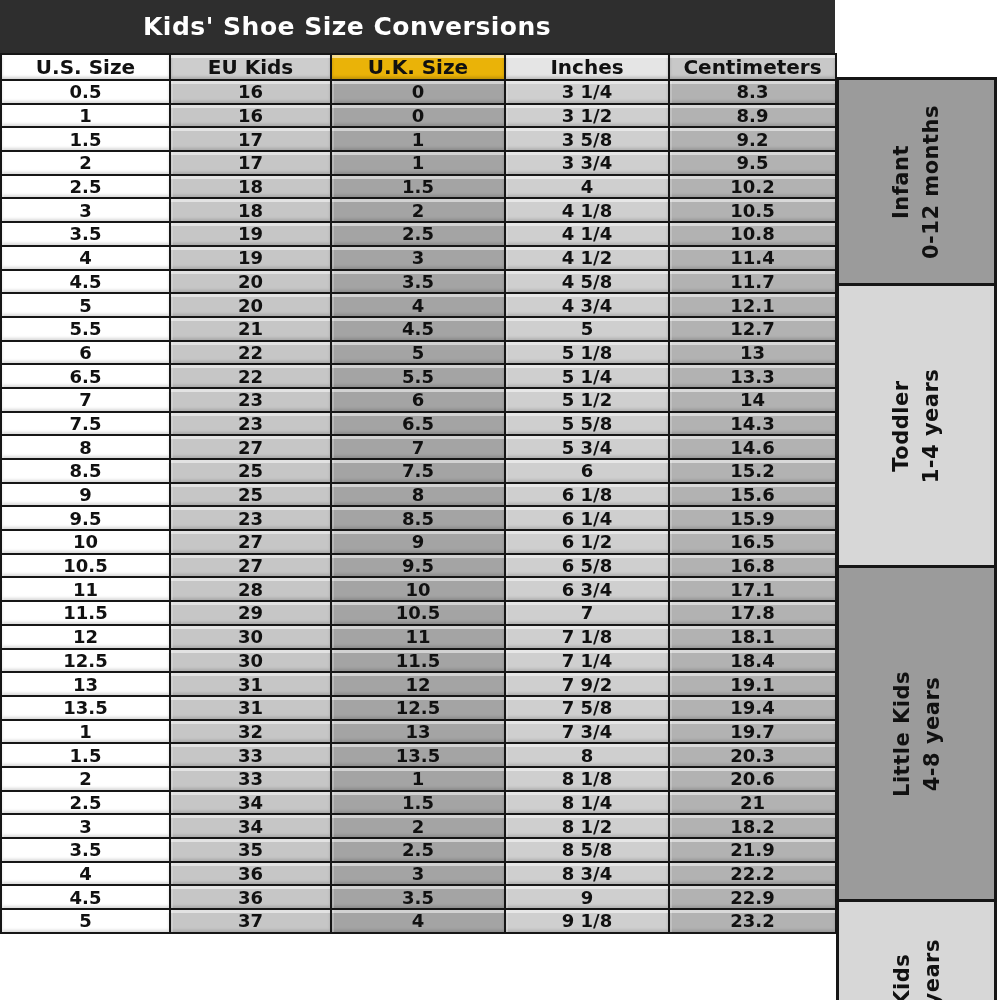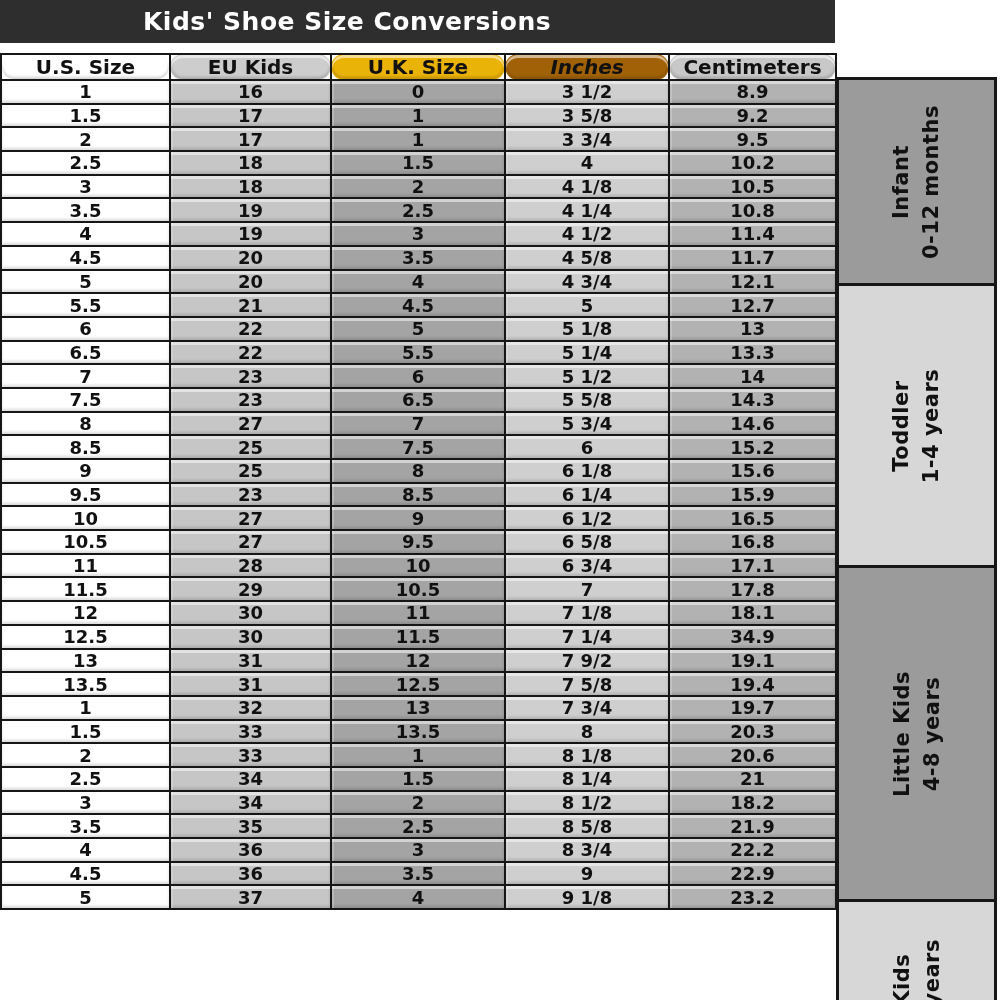--- a/index.html
+++ b/index.html
@@ -7,21 +7,21 @@
     width: 1000px; height: 1000px;
     overflow: hidden;
     background: #ffffff;
     font-family: "DejaVu Sans", sans-serif;
     position: relative;
   }
   #stage { position: absolute; inset: 0; width: 1000px; height: 1000px; overflow: hidden; }
 
   .title-bar {
     position: absolute; left: 0; top: 0;
-    width: 835px; height: 43px;
+    width: 835px; height: 53px;
     background: var(--title-bg, #2e2e2e);
     color: var(--title-fg, #ffffff);
     display: flex; align-items: center;
     padding-left: 143px; box-sizing: border-box;
     font-size: 25px; font-weight: bold; letter-spacing: 0.5px;
   }
 
   table.conv {
     position: absolute; left: 0; top: 53px;
     border-collapse: collapse; table-layout: fixed;
@@ -30,35 +30,34 @@
   }
   table.conv th, table.conv td {
     border: 2px solid var(--border, #161616);
     text-align: center; vertical-align: middle;
     padding: 0; overflow: hidden; white-space: nowrap;
     color: #111;
   }
   table.conv th {
     height: 24px; font-size: 20px;
     box-shadow: inset 0 3px 0 rgba(255,255,255,0.55), inset 0 -2px 3px rgba(0,0,0,0.18);
-    border-radius: 13px;
   }
   table.conv td {
     height: 21.7px; font-size: 18px; line-height: 21px;
     box-shadow: inset 0 3px 0 rgba(255,255,255,0.5), inset 2px 0 0 rgba(255,255,255,0.25), inset 0 -2px 3px rgba(0,0,0,0.15);
   }
   .c0 { background: var(--col-us, #ffffff); }
   .c1 { background: var(--col-eu, #c6c6c6); }
   .c2 { background: var(--col-uk, #a4a4a4); }
   .c3 { background: var(--col-in, #cfcfcf); }
   .c4 { background: var(--col-cm, #b2b2b2); }
   th.c0 { background: var(--col-us, #ffffff); }
   th.c1 { background: #cdcdcd; }
   th.c2 { background: #eab308; }
-  th.c3 { background: #a16207; font-style: italic; }
+  th.c3 { background: #e5e5e5; }
   th.c4 { background: #c8c8c8; }
 
   .age-box {
     position: absolute; left: 836px; width: 161px;
     box-sizing: border-box;
     border: 3px solid var(--border, #161616);
     display: flex; align-items: center; justify-content: center;
     overflow: visible;
   }
   .age-box.dark  { background: var(--group-dark, #9b9b9b); }
@@ -91,20 +90,27 @@
       <tr id="header-row">
           <th class="c0">U.S. Size</th>
           <th class="c1">EU Kids</th>
           <th class="c2">U.K. Size</th>
           <th class="c3">Inches</th>
           <th class="c4">Centimeters</th>
         </tr>
     </thead>
     <tbody id="table-body">
         <tr>
+          <td class="c0">0.5</td>
+          <td class="c1">16</td>
+          <td class="c2">0</td>
+          <td class="c3">3 1/4</td>
+          <td class="c4">8.3</td>
+        </tr>
+        <tr>
           <td class="c0">1</td>
           <td class="c1">16</td>
           <td class="c2">0</td>
           <td class="c3">3 1/2</td>
           <td class="c4">8.9</td>
         </tr>
         <tr>
           <td class="c0">1.5</td>
           <td class="c1">17</td>
           <td class="c2">1</td>
@@ -256,21 +262,21 @@
           <td class="c1">30</td>
           <td class="c2">11</td>
           <td class="c3">7 1/8</td>
           <td class="c4">18.1</td>
         </tr>
         <tr>
           <td class="c0">12.5</td>
           <td class="c1">30</td>
           <td class="c2">11.5</td>
           <td class="c3">7 1/4</td>
-          <td class="c4">34.9</td>
+          <td class="c4">18.4</td>
         </tr>
         <tr>
           <td class="c0">13</td>
           <td class="c1">31</td>
           <td class="c2">12</td>
           <td class="c3">7 9/2</td>
           <td class="c4">19.1</td>
         </tr>
         <tr>
           <td class="c0">13.5</td>

